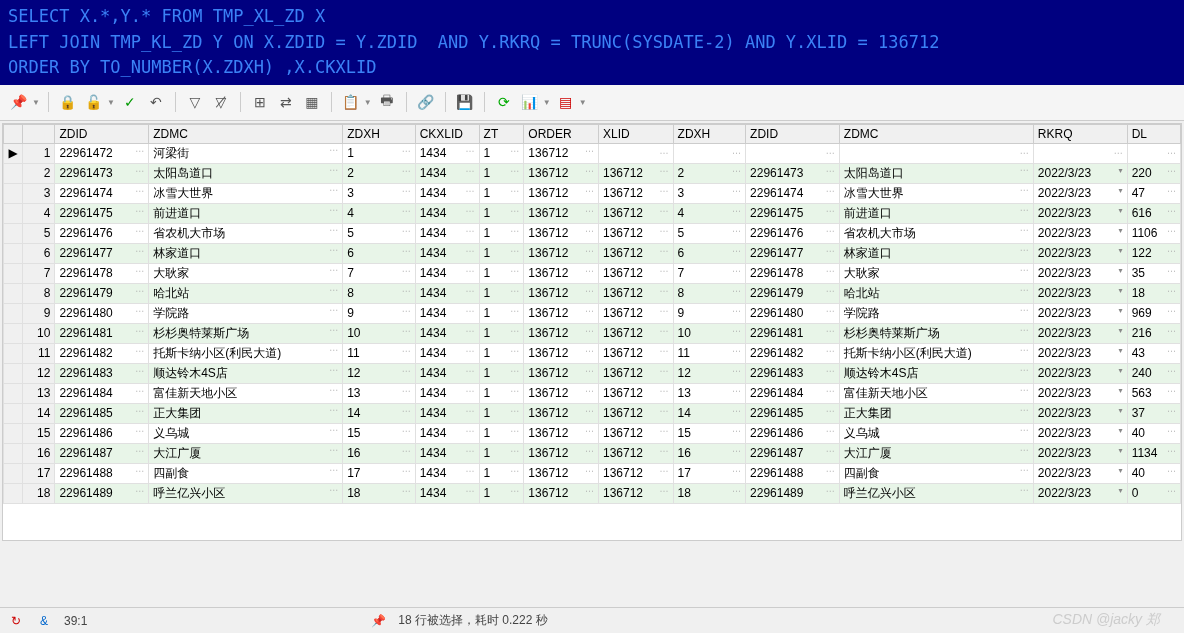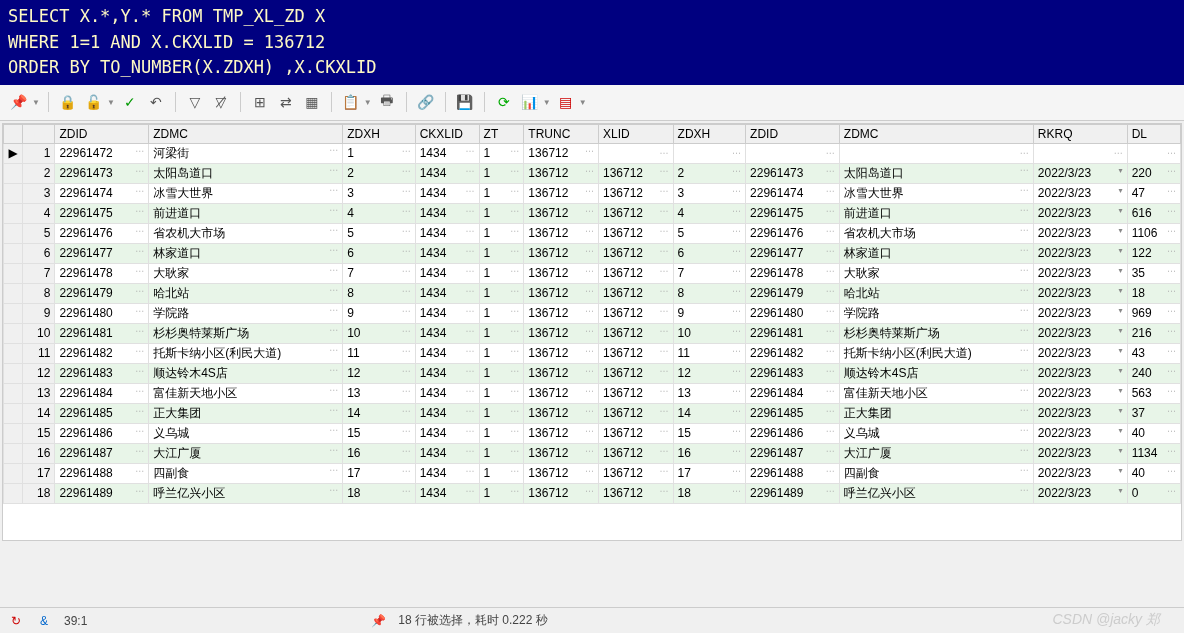--- a/index.html
+++ b/index.html
@@ -1,18 +1,18 @@
 <!DOCTYPE html>
 <html><head>
 <meta charset="utf-8">
 <style>
 * { box-sizing: border-box; margin: 0; padding: 0; }
 body { font-family: "Segoe UI", Arial, sans-serif; font-size: 12px; background: #f0f0f0; width: 1184px; height: 633px; overflow: hidden; }
 
-.sql-header { background: #000080; color: #fef9c3; padding: 4px 8px; font-family: Consolas, monospace; font-size: 17px; line-height: 1.5; font-weight: 500; }
+.sql-header { background: #000080; color: #3b82f6; padding: 4px 8px; font-family: Consolas, monospace; font-size: 17px; line-height: 1.5; font-weight: 500; }
 .sql-header .line { white-space: pre; }
 
 .toolbar { background: #f5f5f5; border-bottom: 1px solid #ccc; padding: 6px 8px; display: flex; align-items: center; gap: 4px; height: 36px; }
 .tool-btn { width: 22px; height: 22px; display: flex; align-items: center; justify-content: center; border: none; background: none; cursor: pointer; color: #555; font-size: 14px; }
 .sep { width: 1px; height: 20px; background: #ccc; margin: 0 4px; }
 .dropdown-arrow { font-size: 8px; color: #888; margin-left: -2px; }
 
 .grid-wrap { background: #fff; overflow: auto; height: 418px; border: 1px solid #ccc; margin: 2px; }
 .grid { border-collapse: collapse; width: 100%; font-size: 12px; }
 .grid th { background: #f0f0f0; border: 1px solid #ccc; padding: 2px 4px; text-align: left; font-weight: normal; position: sticky; top: 0; white-space: nowrap; }
@@ -39,21 +39,21 @@
 .statusbar { position: absolute; bottom: 0; left: 0; right: 0; background: #f0f0f0; border-top: 1px solid #ccc; padding: 4px 8px; display: flex; align-items: center; gap: 12px; font-size: 12px; color: #444; height: 26px; }
 .status-icon { width: 16px; height: 16px; display: inline-flex; align-items: center; justify-content: center; }
 .pin { color: #f00; }
 .watermark { position: absolute; right: 24px; bottom: 4px; color: #ccc; font-style: italic; font-size: 14px; }
 </style>
 </head>
 <body>
 
 <div class="sql-header">
   <div class="line">SELECT X.*,Y.* FROM TMP_XL_ZD X</div>
-  <div class="line">WHERE 1=1 AND X.CKXLID = 136712</div>
+  <div class="line">LEFT JOIN TMP_KL_ZD Y ON X.ZDID = Y.ZDID  AND Y.RKRQ = TRUNC(SYSDATE-2) AND Y.XLID = 136712</div>
   <div class="line">ORDER BY TO_NUMBER(X.ZDXH) ,X.CKXLID</div>
 </div>
 
 <div class="toolbar">
   <button class="tool-btn">📌</button>
     <span class="dropdown-arrow">▼</span>
   <span class="sep"></span>
   <button class="tool-btn" style="color:#c00">🔒</button>
   <button class="tool-btn">🔓</button>
     <span class="dropdown-arrow">▼</span>
@@ -86,21 +86,21 @@
   <table class="grid">
     <thead>
       <tr>
         <th class="rowmark"></th>
         <th class="rownum"></th>
         <th class="col-zdid">ZDID</th>
         <th class="col-zdmc">ZDMC</th>
         <th class="col-zdxh">ZDXH</th>
         <th class="col-xlyxfx">CKXLID</th>
         <th class="col-zt">ZT</th>
-        <th class="col-ckxlid">TRUNC</th>
+        <th class="col-ckxlid">ORDER</th>
         <th class="col-xlid">XLID</th>
         <th class="col-zdxh2">ZDXH</th>
         <th class="col-zdid2">ZDID</th>
         <th class="col-zdmc2">ZDMC</th>
         <th class="col-rkrq">RKRQ</th>
         <th class="col-dl">DL</th>
       </tr>
     </thead>
     <tbody id="grid-body">
         <tr class="odd">

